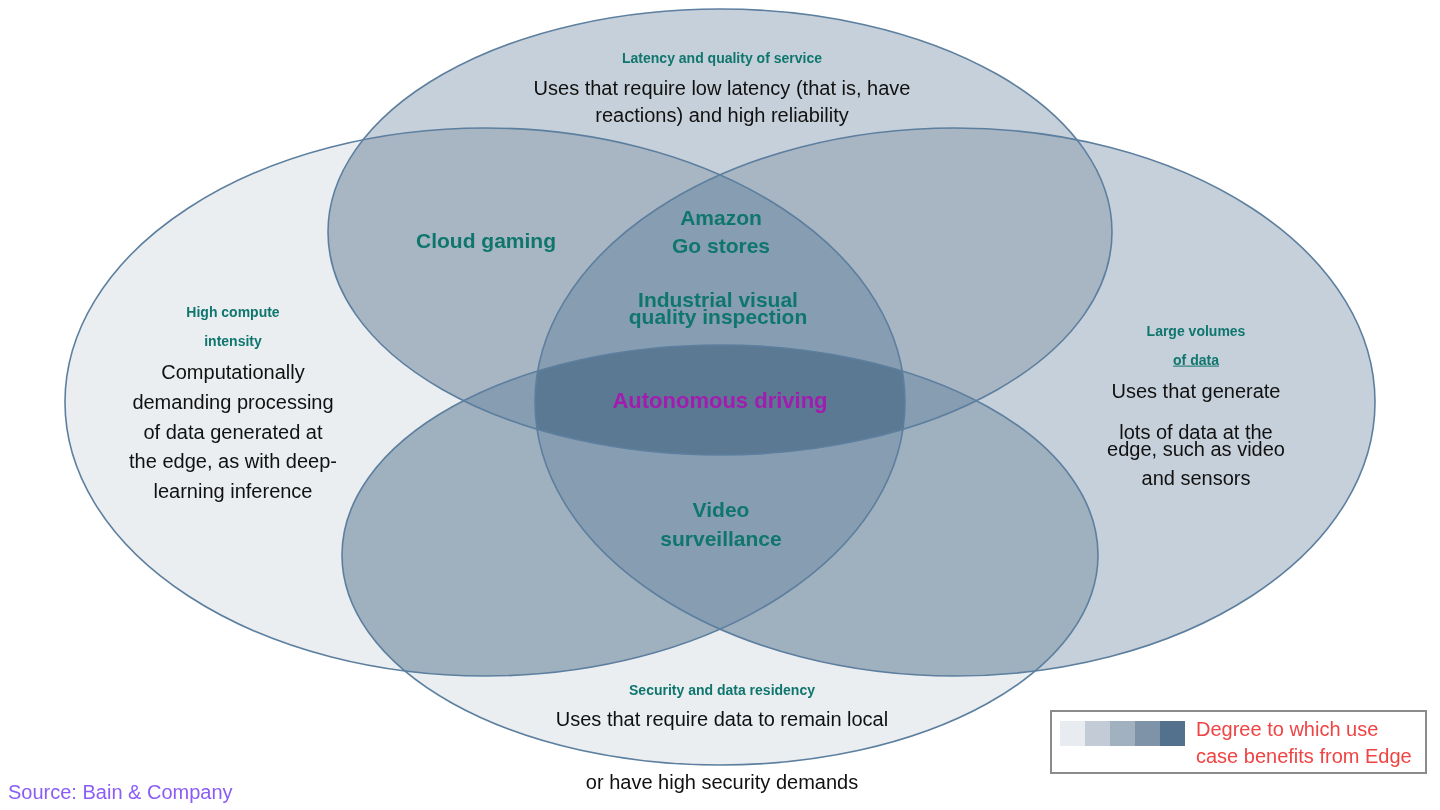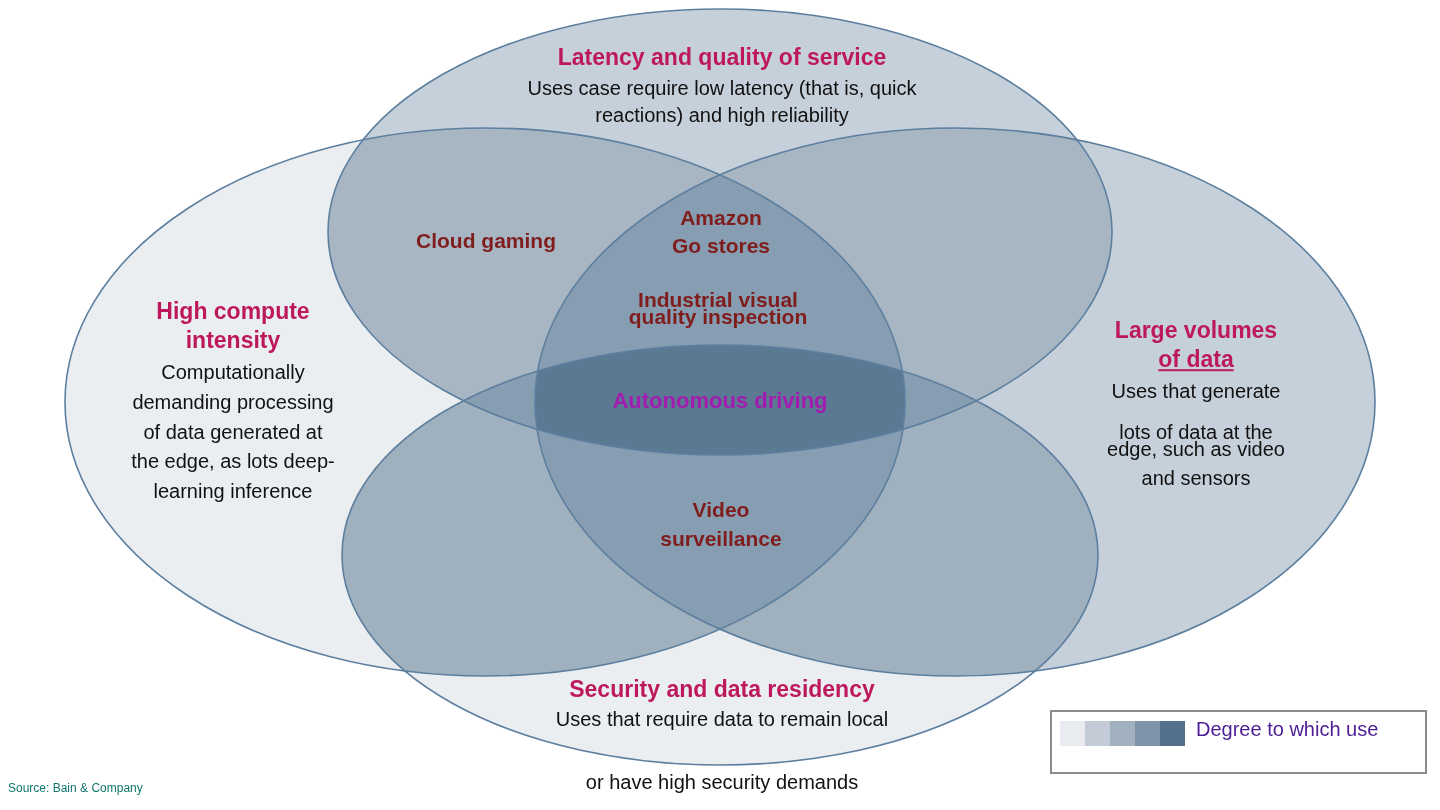--- a/index.html
+++ b/index.html
@@ -5,35 +5,35 @@
   html,body{margin:0;padding:0;background:#fff;}
   #canvas{
     position:relative;width:1440px;height:810px;background:#ffffff;overflow:hidden;
     font-family:"Liberation Sans",sans-serif;
   }
   #venn-svg{position:absolute;left:0;top:0;}
   .lbl{
     position:absolute;transform:translate(-50%,-50%);
     white-space:nowrap;font-size:20px;color:#111;line-height:1.2;
   }
-  .bold{font-weight:bold;font-size:23px;color:#be185d;}
-  .white{font-weight:bold;font-size:21px;color:#7f1d1d;}
+  .bold{font-weight:bold;font-size:14px;color:#0f766e;}
+  .white{font-weight:bold;font-size:21px;color:#0f766e;}
   .center-big{font-weight:bold;font-size:22px;color:#a21caf;}
   .legend-box{
     position:absolute;left:1050px;top:710px;width:377px;height:64px;
     background:#ffffff;border:2px solid #8b8b8b;box-sizing:border-box;
   }
   .swatch-row{position:absolute;left:8px;top:9px;display:flex;}
   .swatch{width:25px;height:25px;}
   .legend-text{
-    position:absolute;left:144px;top:4px;font-size:20px;color:#4c1d95;line-height:27px;
+    position:absolute;left:144px;top:4px;font-size:20px;color:#ef4444;line-height:27px;
     white-space:nowrap;
   }
   .source{
-    position:absolute;left:8px;top:781px;font-size:12px;color:#0f766e;white-space:nowrap;
+    position:absolute;left:8px;top:781px;font-size:20px;color:#8b5cf6;white-space:nowrap;
   }
 </style>
 </head>
 <body>
 
 <div id="canvas">
 
   <svg id="venn-svg" width="1440" height="810" viewBox="0 0 1440 810">
     <defs>
       <clipPath id="cpT">
@@ -83,29 +83,29 @@
 
     <g fill="none" stroke-width="1.6">
       <ellipse cx="720" cy="232" rx="392" ry="223" stroke="#5d7f9f"></ellipse>
       <ellipse cx="720" cy="555" rx="378" ry="210" stroke="#5d7f9f"></ellipse>
       <ellipse cx="485" cy="402" rx="420" ry="274" stroke="#5d7f9f"></ellipse>
       <ellipse cx="955" cy="402" rx="420" ry="274" stroke="#5d7f9f"></ellipse>
     </g>
   </svg>
 
   <div class="lbl bold" style="left:722px;top:58px;">Latency and quality of service</div>
-  <div class="lbl" style="left:722px;top:88px;">Uses case require low latency (that is, quick</div>
+  <div class="lbl" style="left:722px;top:88px;">Uses that require low latency (that is, have</div>
   <div class="lbl" style="left:722px;top:115px;">reactions) and high reliability</div>
 
   <div class="lbl bold" style="left:233px;top:312px;">High compute</div>
   <div class="lbl bold" style="left:233px;top:341px;">intensity</div>
   <div class="lbl" style="left:233px;top:372px;">Computationally</div>
   <div class="lbl" style="left:233px;top:402px;">demanding processing</div>
   <div class="lbl" style="left:233px;top:432px;">of data generated at</div>
-  <div class="lbl" style="left:233px;top:461px;">the edge, as lots deep-</div>
+  <div class="lbl" style="left:233px;top:461px;">the edge, as with deep-</div>
   <div class="lbl" style="left:233px;top:491px;">learning inference</div>
 
   <div class="lbl bold" style="left:1196px;top:331px;">Large volumes</div>
   <div class="lbl bold" style="left:1196px;top:360px;text-decoration:underline;">of data</div>
   <div class="lbl" style="left:1196px;top:391px;">Uses that generate</div>
   <div class="lbl" style="left:1196px;top:420px;margin-top:12px;">lots of data at the</div>
   <div class="lbl" style="left:1196px;top:449px;">edge, such as video</div>
   <div class="lbl" style="left:1196px;top:478px;">and sensors</div>
 
   <div class="lbl bold" style="left:722px;top:690px;">Security and data residency</div>
@@ -124,18 +124,19 @@
   <div class="legend-box">
     <div class="swatch-row">
       <div class="swatch" style="background: rgb(232, 236, 240);"></div>
       <div class="swatch" style="background: rgb(195, 204, 214);"></div>
       <div class="swatch" style="background: rgb(162, 177, 192);"></div>
       <div class="swatch" style="background: rgb(126, 147, 167);"></div>
       <div class="swatch" style="background: rgb(83, 112, 141);"></div>
     </div>
     <div class="legend-text">
       <div>Degree to which use</div>
+      <div>case benefits from Edge</div>
     </div>
   </div>
 
   <div class="source">Source: Bain &amp; Company</div>
 
 </div>
 
 </body></html>

